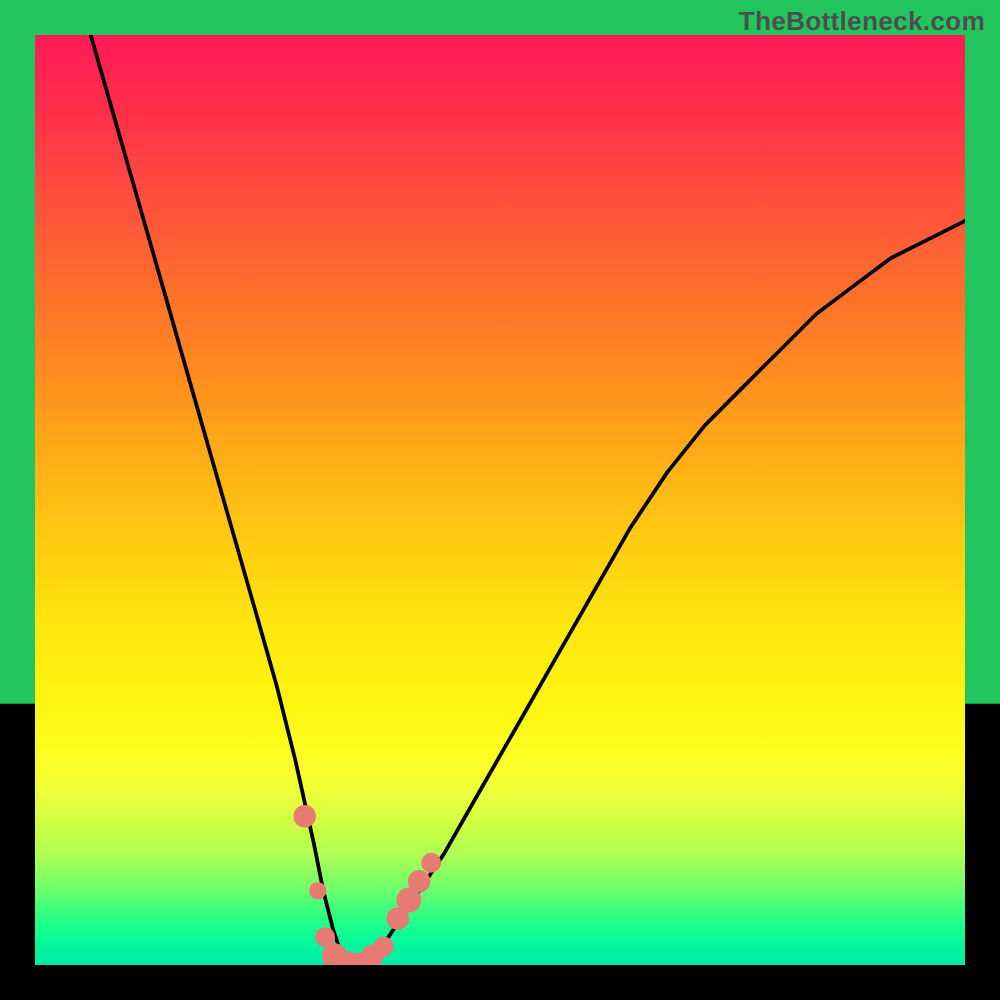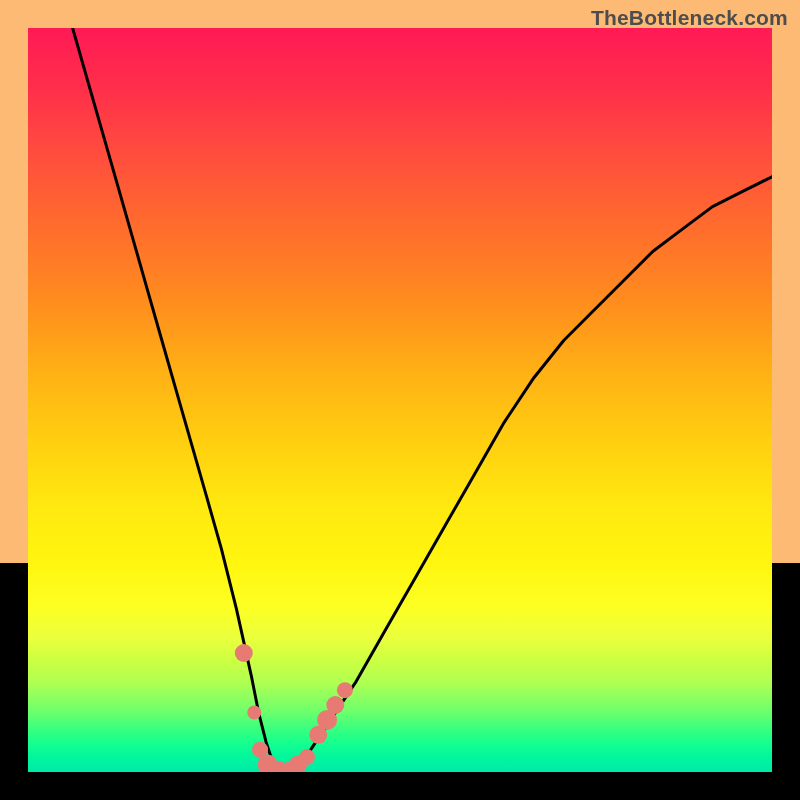--- a/index.html
+++ b/index.html
@@ -10,21 +10,21 @@
     background: #000;
     overflow: hidden;
     font-family: Arial, Helvetica, sans-serif;
   }
   .frame {
     position: absolute;
     left: 0;
     top: 0;
     width: 800px;
     height: 563px;
-    background: #fdba74;
+    background: #22c55e;
   }
   .plot-area {
     position: absolute;
     left: 28px;
     top: 28px;
     width: 744px;
     height: 744px;
     overflow: hidden;
   }
   .gradient {

